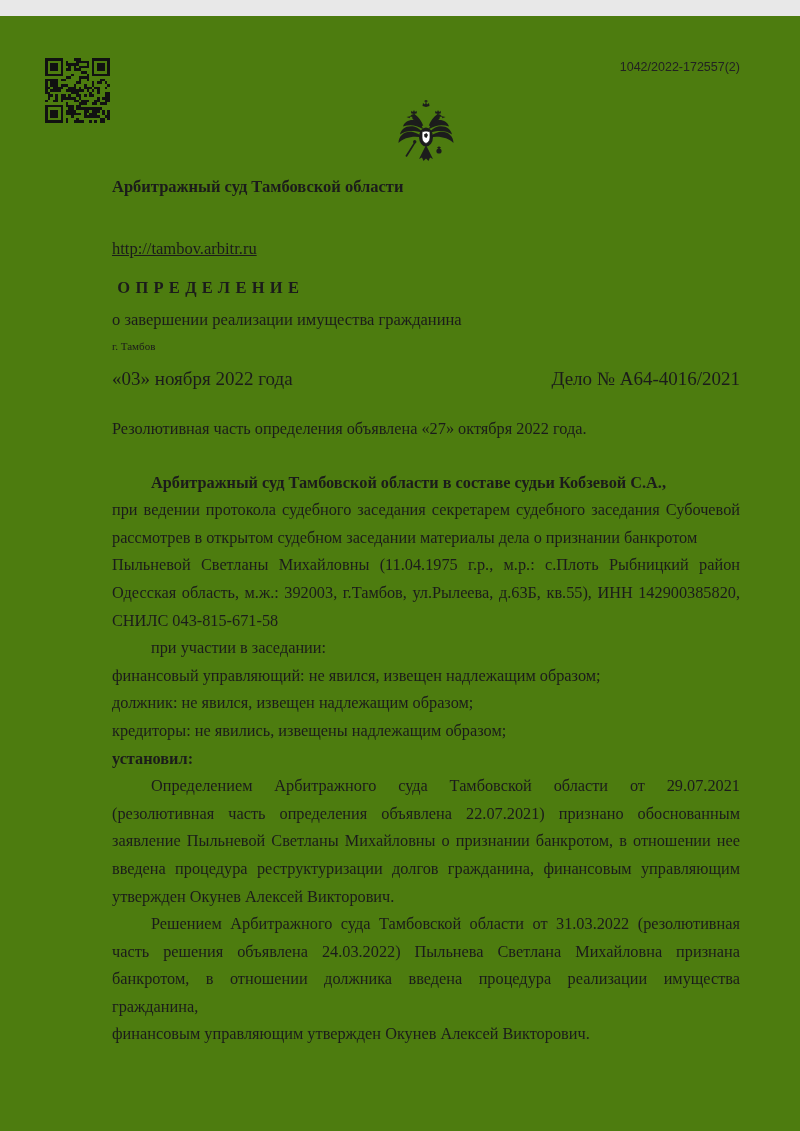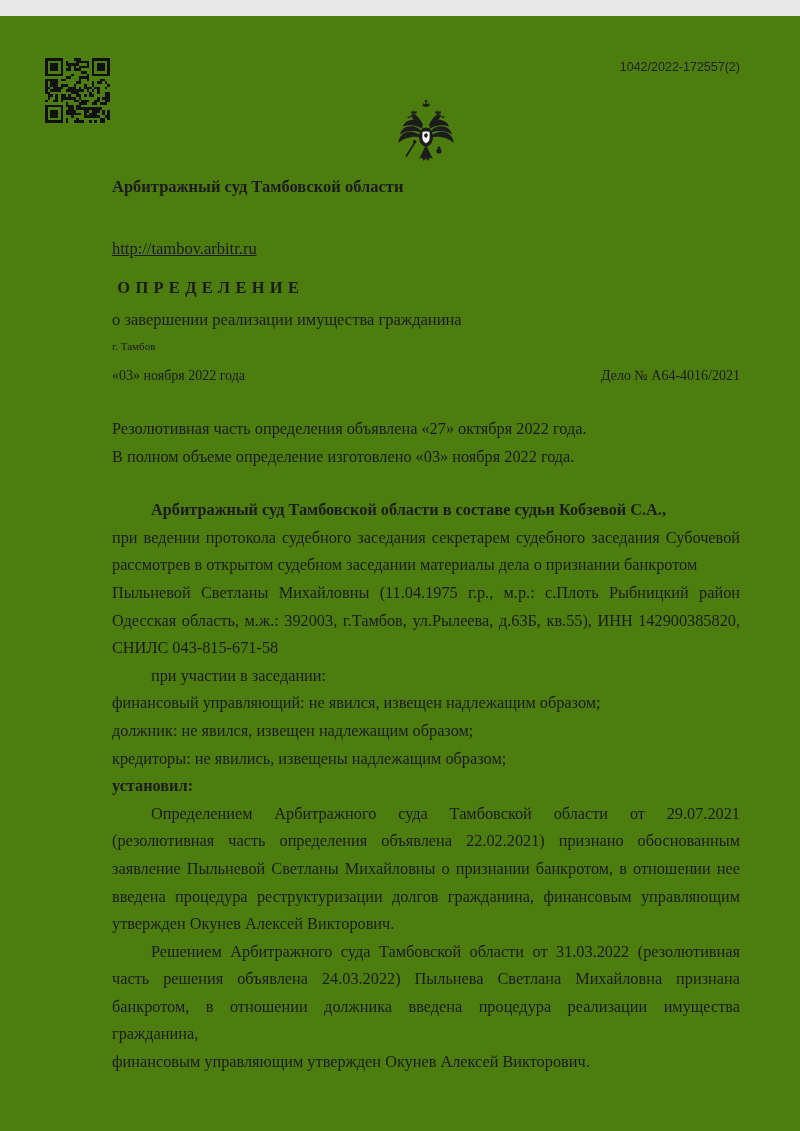--- a/index.html
+++ b/index.html
@@ -61,21 +61,21 @@
     top: 324px;
     font-size: 11px;
   }
   .meta-row {
     position: absolute;
     left: 112px;
     top: 352px;
     width: 628px;
     display: flex;
     justify-content: space-between;
-    font-size: 14px;
+    font-size: 19px;
   }
   .body-text {
     position: absolute;
     left: 112px;
     top: 399px;
     width: 628px;
     font-size: 16.3px;
     line-height: 27.6px;
   }
   .body-line { white-space: normal; }
@@ -467,34 +467,33 @@
 
   <div class="meta-city">г. Тамбов</div>
 
   <div class="meta-row">
     <span>«03» ноября 2022 года</span>
     <span>Дело № А64-4016/2021</span>
   </div>
 
   <div class="body-text" id="body-text">
       <div class="body-line">Резолютивная часть определения объявлена «27» октября 2022 года.</div>
-      <div class="body-line">В полном объеме определение изготовлено «03» ноября 2022 года.</div>
       <div class="body-line indent gap">Арбитражный суд Тамбовской области в составе судьи Кобзевой С.А.,</div>
       <div class="body-line fill">при ведении протокола судебного заседания секретарем судебного заседания Субочевой</div>
       <div class="body-line">рассмотрев в открытом судебном заседании материалы дела о признании банкротом</div>
       <div class="body-line fill">Пыльневой Светланы Михайловны (11.04.1975 г.р., м.р.: с.Плоть Рыбницкий район</div>
       <div class="body-line fill">Одесская область, м.ж.: 392003, г.Тамбов, ул.Рылеева, д.63Б, кв.55), ИНН 142900385820,</div>
       <div class="body-line">СНИЛС 043-815-671-58</div>
       <div class="body-line indent">при участии в заседании:</div>
       <div class="body-line">финансовый управляющий: не явился, извещен надлежащим образом;</div>
       <div class="body-line">должник: не явился, извещен надлежащим образом;</div>
       <div class="body-line">кредиторы: не явились, извещены надлежащим образом;</div>
       <div class="body-line bold">установил:</div>
       <div class="body-line fill indent">Определением Арбитражного суда Тамбовской области от 29.07.2021</div>
-      <div class="body-line fill">(резолютивная часть определения объявлена 22.02.2021) признано обоснованным</div>
+      <div class="body-line fill">(резолютивная часть определения объявлена 22.07.2021) признано обоснованным</div>
       <div class="body-line fill">заявление Пыльневой Светланы Михайловны о признании банкротом, в отношении нее</div>
       <div class="body-line fill">введена процедура реструктуризации долгов гражданина, финансовым управляющим</div>
       <div class="body-line">утвержден Окунев Алексей Викторович.</div>
       <div class="body-line fill indent">Решением Арбитражного суда Тамбовской области от 31.03.2022 (резолютивная</div>
       <div class="body-line fill">часть решения объявлена 24.03.2022) Пыльнева Светлана Михайловна признана</div>
       <div class="body-line fill">банкротом, в отношении должника введена процедура реализации имущества гражданина,</div>
       <div class="body-line">финансовым управляющим утвержден Окунев Алексей Викторович.</div>
     </div>
 
 </div>

